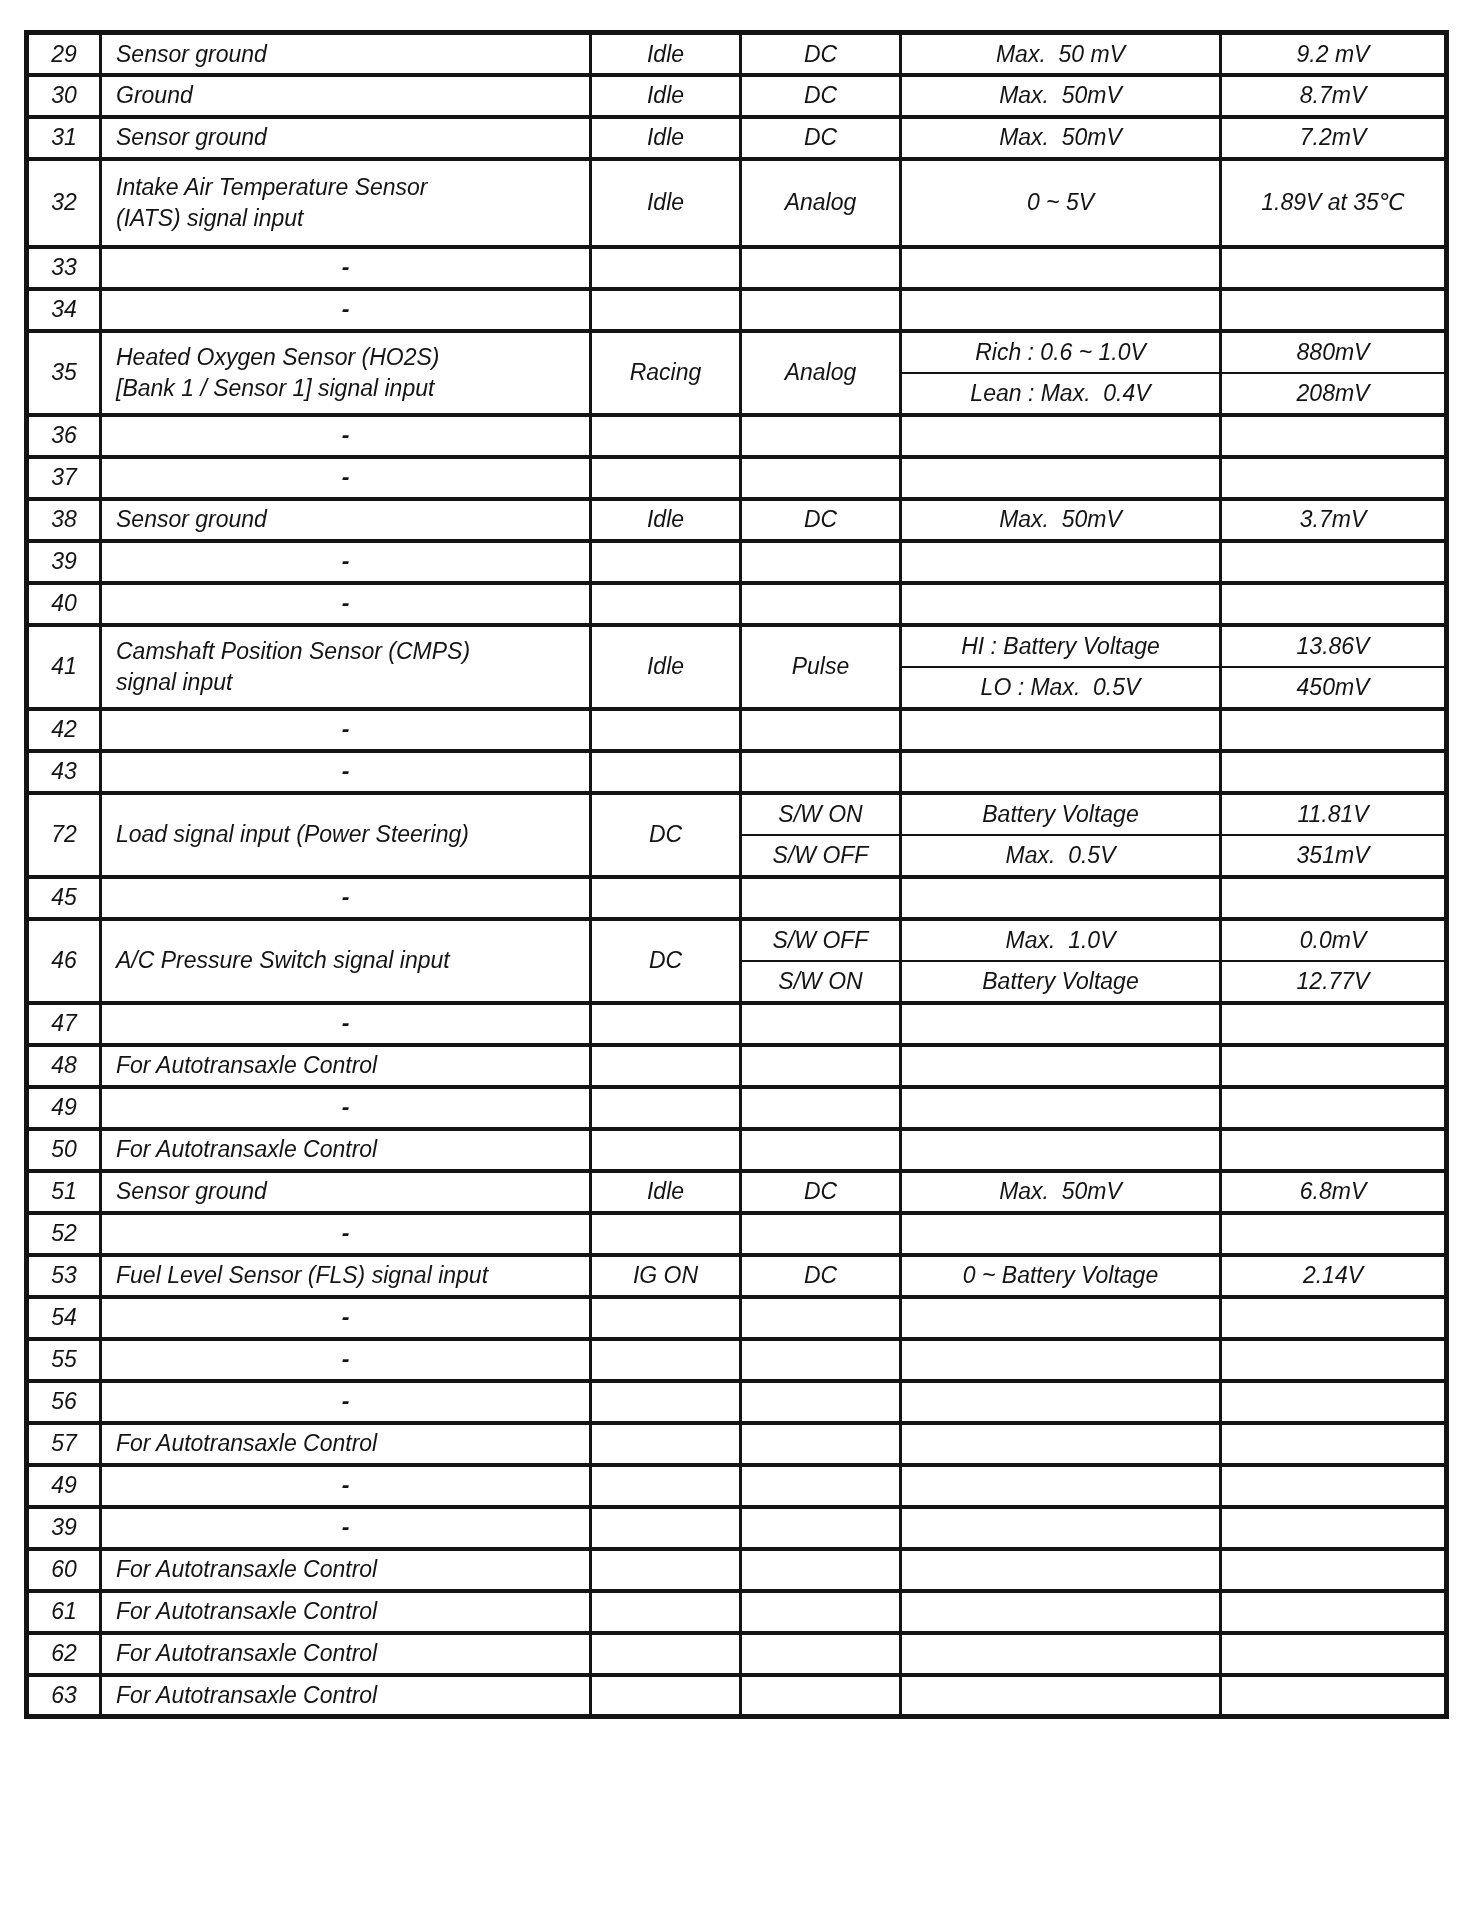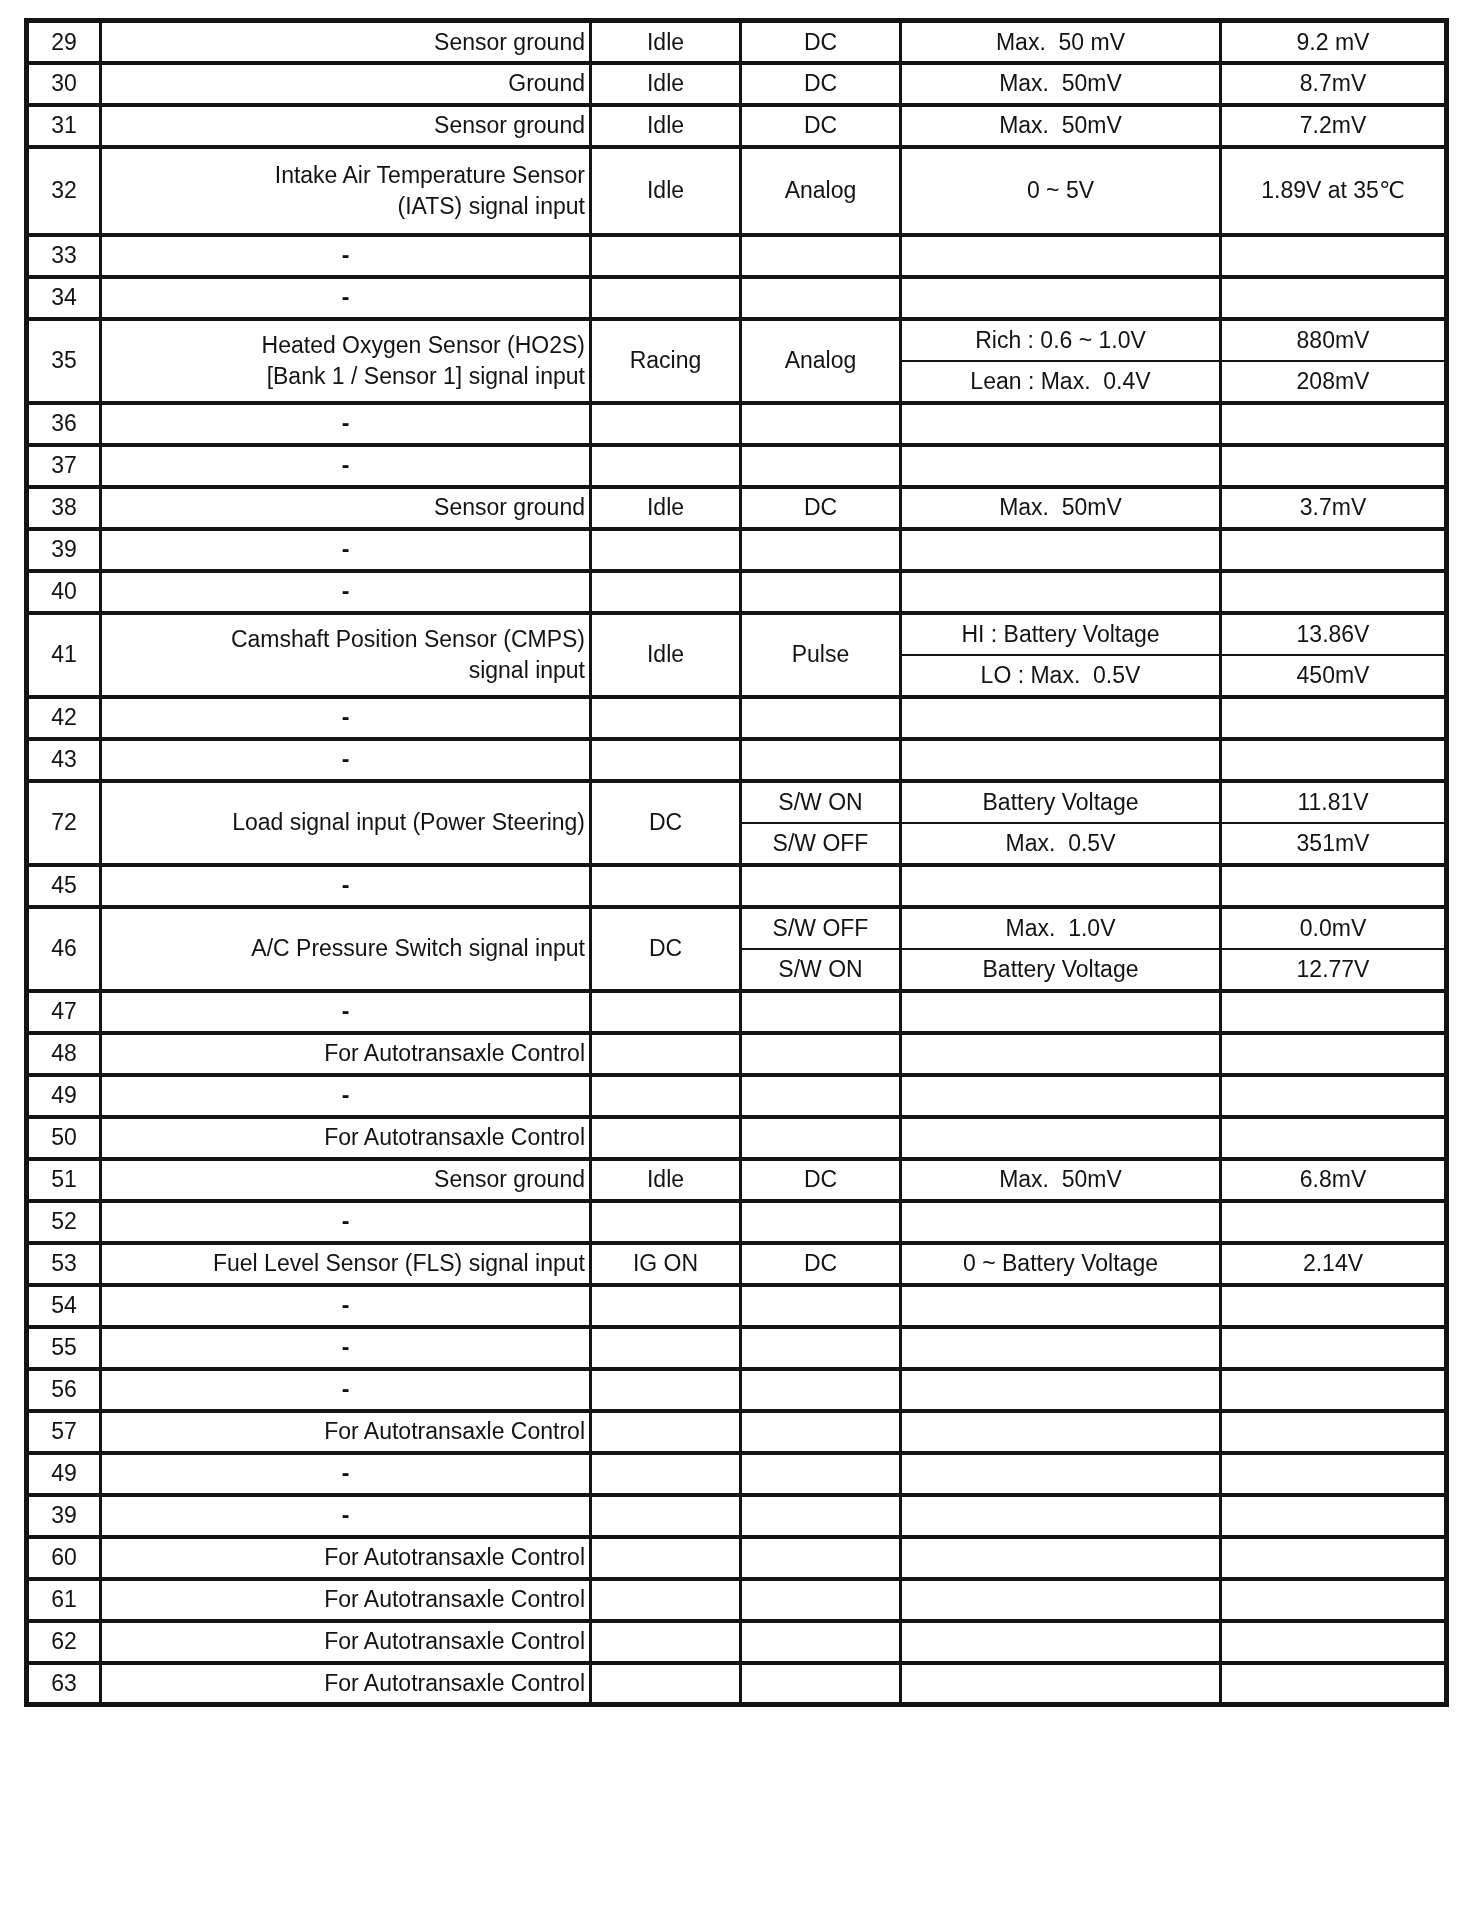--- a/index.html
+++ b/index.html
@@ -12,25 +12,26 @@
     width: 1472px;
     height: 1906px;
     background: #ffffff;
     font-family: "Liberation Sans", "DejaVu Sans", sans-serif;
     color: #141414;
     overflow: hidden;
   }
   table.pin-table {
     position: absolute;
     left: 24px;
-    top: 18px;
+    top: 30px;
     width: 1420px;
     border-collapse: collapse;
     table-layout: fixed;
     border: 5px solid #141414;
+    font-style: italic;
   }
   col.c-pin   { width: 74px; }
   col.c-desc  { width: 490px; }
   col.c-cond  { width: 150px; }
   col.c-type  { width: 160px; }
   col.c-spec  { width: 320px; }
   col.c-value { width: 226px; }
 
   td.cell {
     border-left: 3px solid #141414;
@@ -39,21 +40,21 @@
     border-bottom: 4px solid #141414;
     font-size: 23px;
     line-height: 1.32;
     text-align: center;
     vertical-align: middle;
     white-space: pre-wrap;
     padding: 2px 4px;
     overflow: hidden;
   }
   td.cell.desc {
-    text-align: right;
+    text-align: left;
     padding-left: 14px;
   }
   td.cell.desc.center {
     text-align: center;
     padding-left: 4px;
     font-weight: bold;
   }
   
   td.cell.sub-top    { border-bottom-width: 2px; }
   td.cell.sub-bottom { border-top-width: 2px; margin-left: 24px; }

